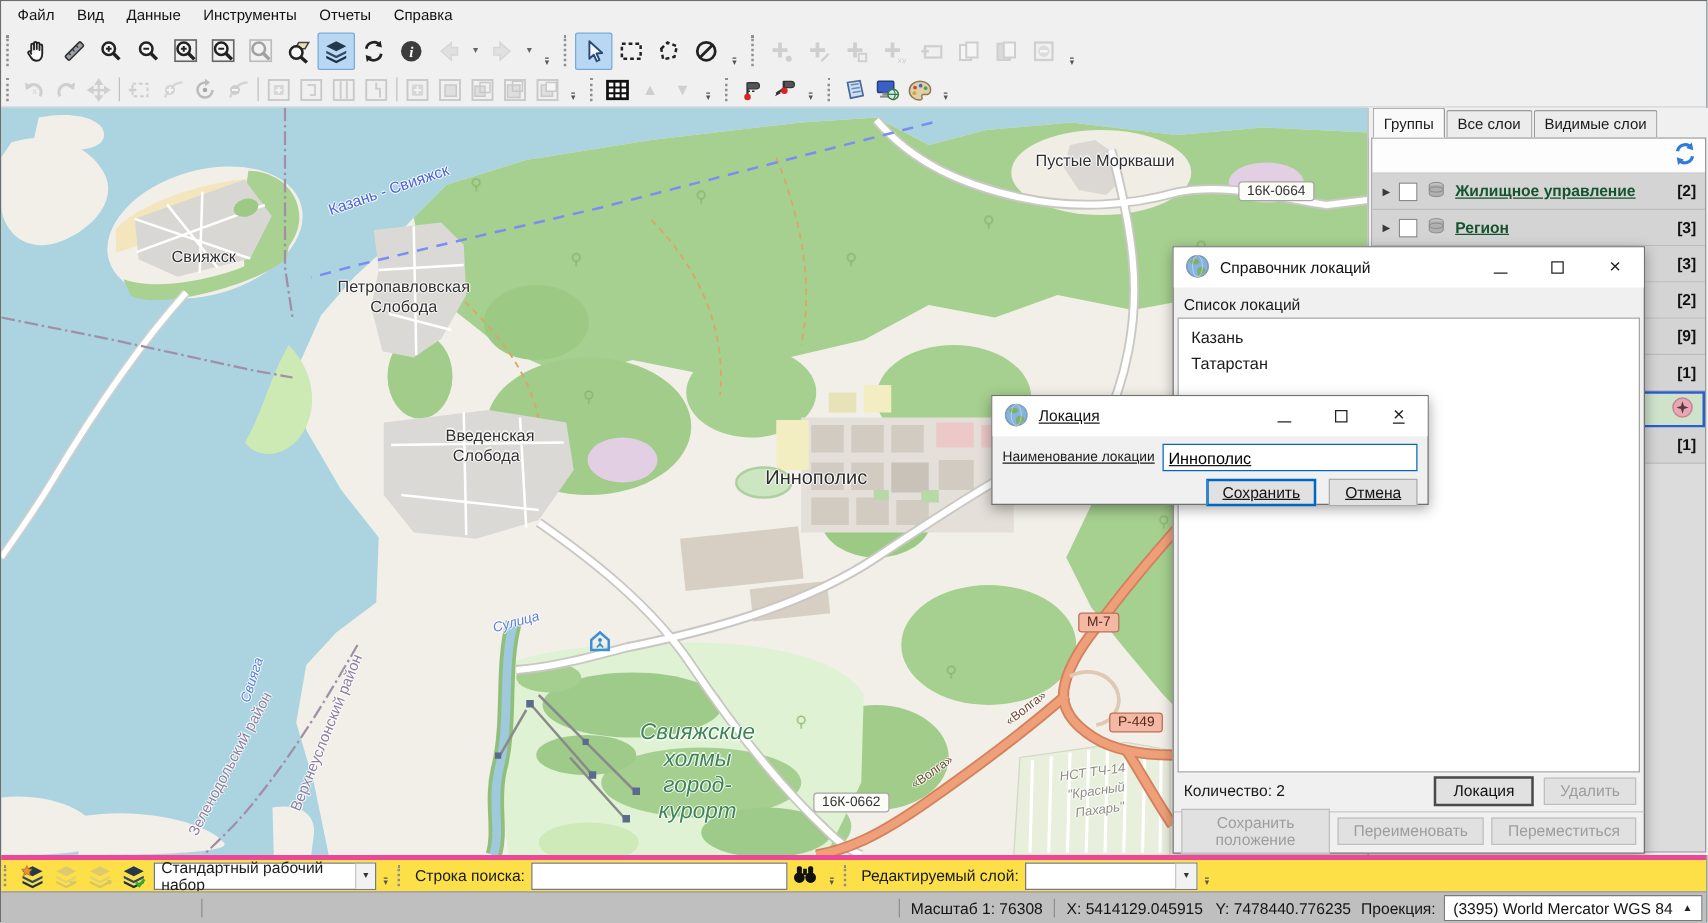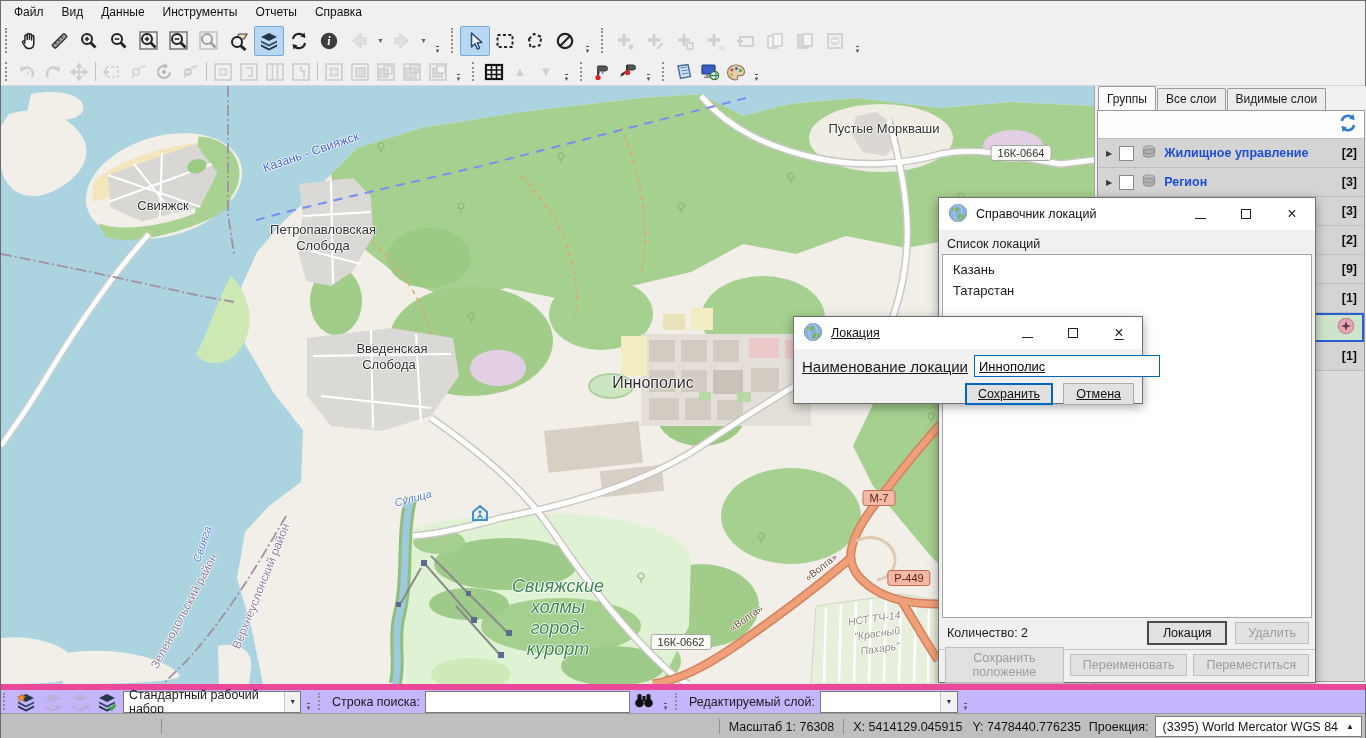--- a/index.html
+++ b/index.html
@@ -47,21 +47,21 @@
   .panel { position:absolute; left:1093px; top:85px; width:273px; height:598px; background:#f0f0f0; border-left:1px solid #a8a8a8; }
   .tabs { display:flex; align-items:flex-end; height:24px; padding-left:3px; background:#f0f0f0; }
   .tab { border:1px solid #9a9a9a; border-bottom:none; background:#ececec; padding:3px 8px 4px; font-size:12px; margin-right:1px; border-radius:2px 2px 0 0; }
   .tab.active { background:#fafafa; padding-top:5px; position:relative; z-index:2; }
   .panel-body { position:absolute; left:2px; right:2px; top:24px; bottom:2px; border:1px solid #9a9a9a; background:#e4e4e4; }
   .filter-row { height:28px; background:#fdfdfd; border-bottom:1px solid #bdbdbd; display:flex; align-items:center; justify-content:flex-end; padding-right:6px; }
   .layer-rows { position:absolute; left:0; right:0; top:28px; bottom:0; background:#dcdcdc; }
   .lrow { height:29px; background:#d4d4d4; border-bottom:1px solid #bdbdbd; display:flex; align-items:center; padding:0 7px 0 8px; gap:7px; }
   .lrow .expander { font-size:8px; color:#3a3a3a; }
   .lrow .chk { width:15px; height:15px; background:#fff; border:1px solid #8a8a8a; }
-  .lrow .lbl { font-weight:bold; font-size:12.5px; color:#1d4ed8; }
+  .lrow .lbl { font-weight:bold; font-size:12.5px; color:#14532d;text-decoration:underline; }
   .lrow .cnt { margin-left:auto; font-weight:bold; font-size:12.5px; color:#111; }
   .lrow.selected { border:2px solid #2a5fd0; background:#cfe3cb; }
 
   
   .dlg { position:absolute; background:#f0f0f0; border:1px solid #707070; box-shadow:0 3px 10px rgba(0,0,0,.35); }
   .dlg-title { height:32px; background:#ffffff; display:flex; align-items:center; padding-left:9px; gap:8px; }
   .dlg-title .t { font-size:12.5px; color:#111; }
   .caption-btns { margin-left:auto; display:flex; height:100%; }
   .cap-btn { width:46px; height:100%; display:flex; align-items:center; justify-content:center; color:#222; }
   .cap-min { width:11px; border-bottom:1.5px solid #222; height:1px; margin-top:8px; }
@@ -77,26 +77,26 @@
   .locs-label { padding:7px 0 5px 8px; font-size:12.5px; }
   .locs-list { position:absolute; left:3px; right:3px; top:56px; bottom:64px; background:#fff; border:1px solid #a5a5a5; padding-top:4px; }
   .loc-item { padding:3px 10px; font-size:13px; }
   .locs-foot1 { position:absolute; left:0; right:0; bottom:34px; height:30px; display:flex; align-items:center; padding:0 6px 0 8px; gap:8px; }
   .locs-foot1 .cntlbl { font-size:12.5px; margin-right:auto; }
   .locs-foot2 { position:absolute; left:0; right:0; bottom:2px; height:31px; border-top:1px solid #c8c8c8; display:flex; align-items:center; justify-content:flex-end; gap:6px; padding:0 6px; }
 
   
   .dlg-loc { left:792px; top:315px; width:350px; height:88px; z-index:30;text-decoration:underline; }
   .loc-row { display:flex; align-items:center; gap:6px; padding:6px 8px 0 8px; }
-  .loc-row label { font-size:15px; white-space:nowrap; }
+  .loc-row label { font-size:11px; white-space:nowrap; }
   .loc-row input { flex:1; height:22px; border:1px solid #0067c0; font-size:13px; padding:0 4px; font-family:"Liberation Sans",sans-serif; }
   .loc-btns { display:flex; justify-content:flex-end; gap:10px; padding:6px 8px 0 0; }
 
   
-  .btoolbar { position:absolute; left:0; top:683px; width:100%; height:29px; background:#c4b5fd; border-top:6px solid #ec4899; display:flex; align-items:center; }
+  .btoolbar { position:absolute; left:0; top:683px; width:100%; height:29px; background:#fde047; border-top:4px solid #ec4899; display:flex; align-items:center; }
   .combo { background:#fff; border:1px solid #7a7a7a; height:22px; display:flex; align-items:center; font-size:12.5px; padding-left:5px; }
   .combo .arrow-btn { margin-left:auto; width:17px; height:100%; border-left:1px solid #c8c8c8; display:flex; align-items:center; justify-content:center; font-size:7px; color:#333; background:#f2f2f2; }
   .btool-label { font-size:12.5px; margin:0 5px; white-space:nowrap; }
   .search-input { width:205px; height:22px; border:1px solid #7a7a7a; background:#fff; font-size:12.5px; padding:0 4px; font-family:"Liberation Sans",sans-serif; }
 
   
   .statusbar { position:absolute; left:0; top:712px; width:100%; height:26px; background:#bfbfbf; border-top:1px solid #9a9a9a; display:flex; align-items:center; font-size:12.5px; color:#141414; }
   .sb-sep { width:1px; height:60%; background:#8f8f8f; margin:0 9px; }
   .sb-proj { background:#fff; border:1px solid #7a7a7a; height:21px; display:flex; align-items:center; gap:8px; padding:0 7px; margin-right:3px; }
   .sb-proj .up { font-size:8px; color:#222; }

